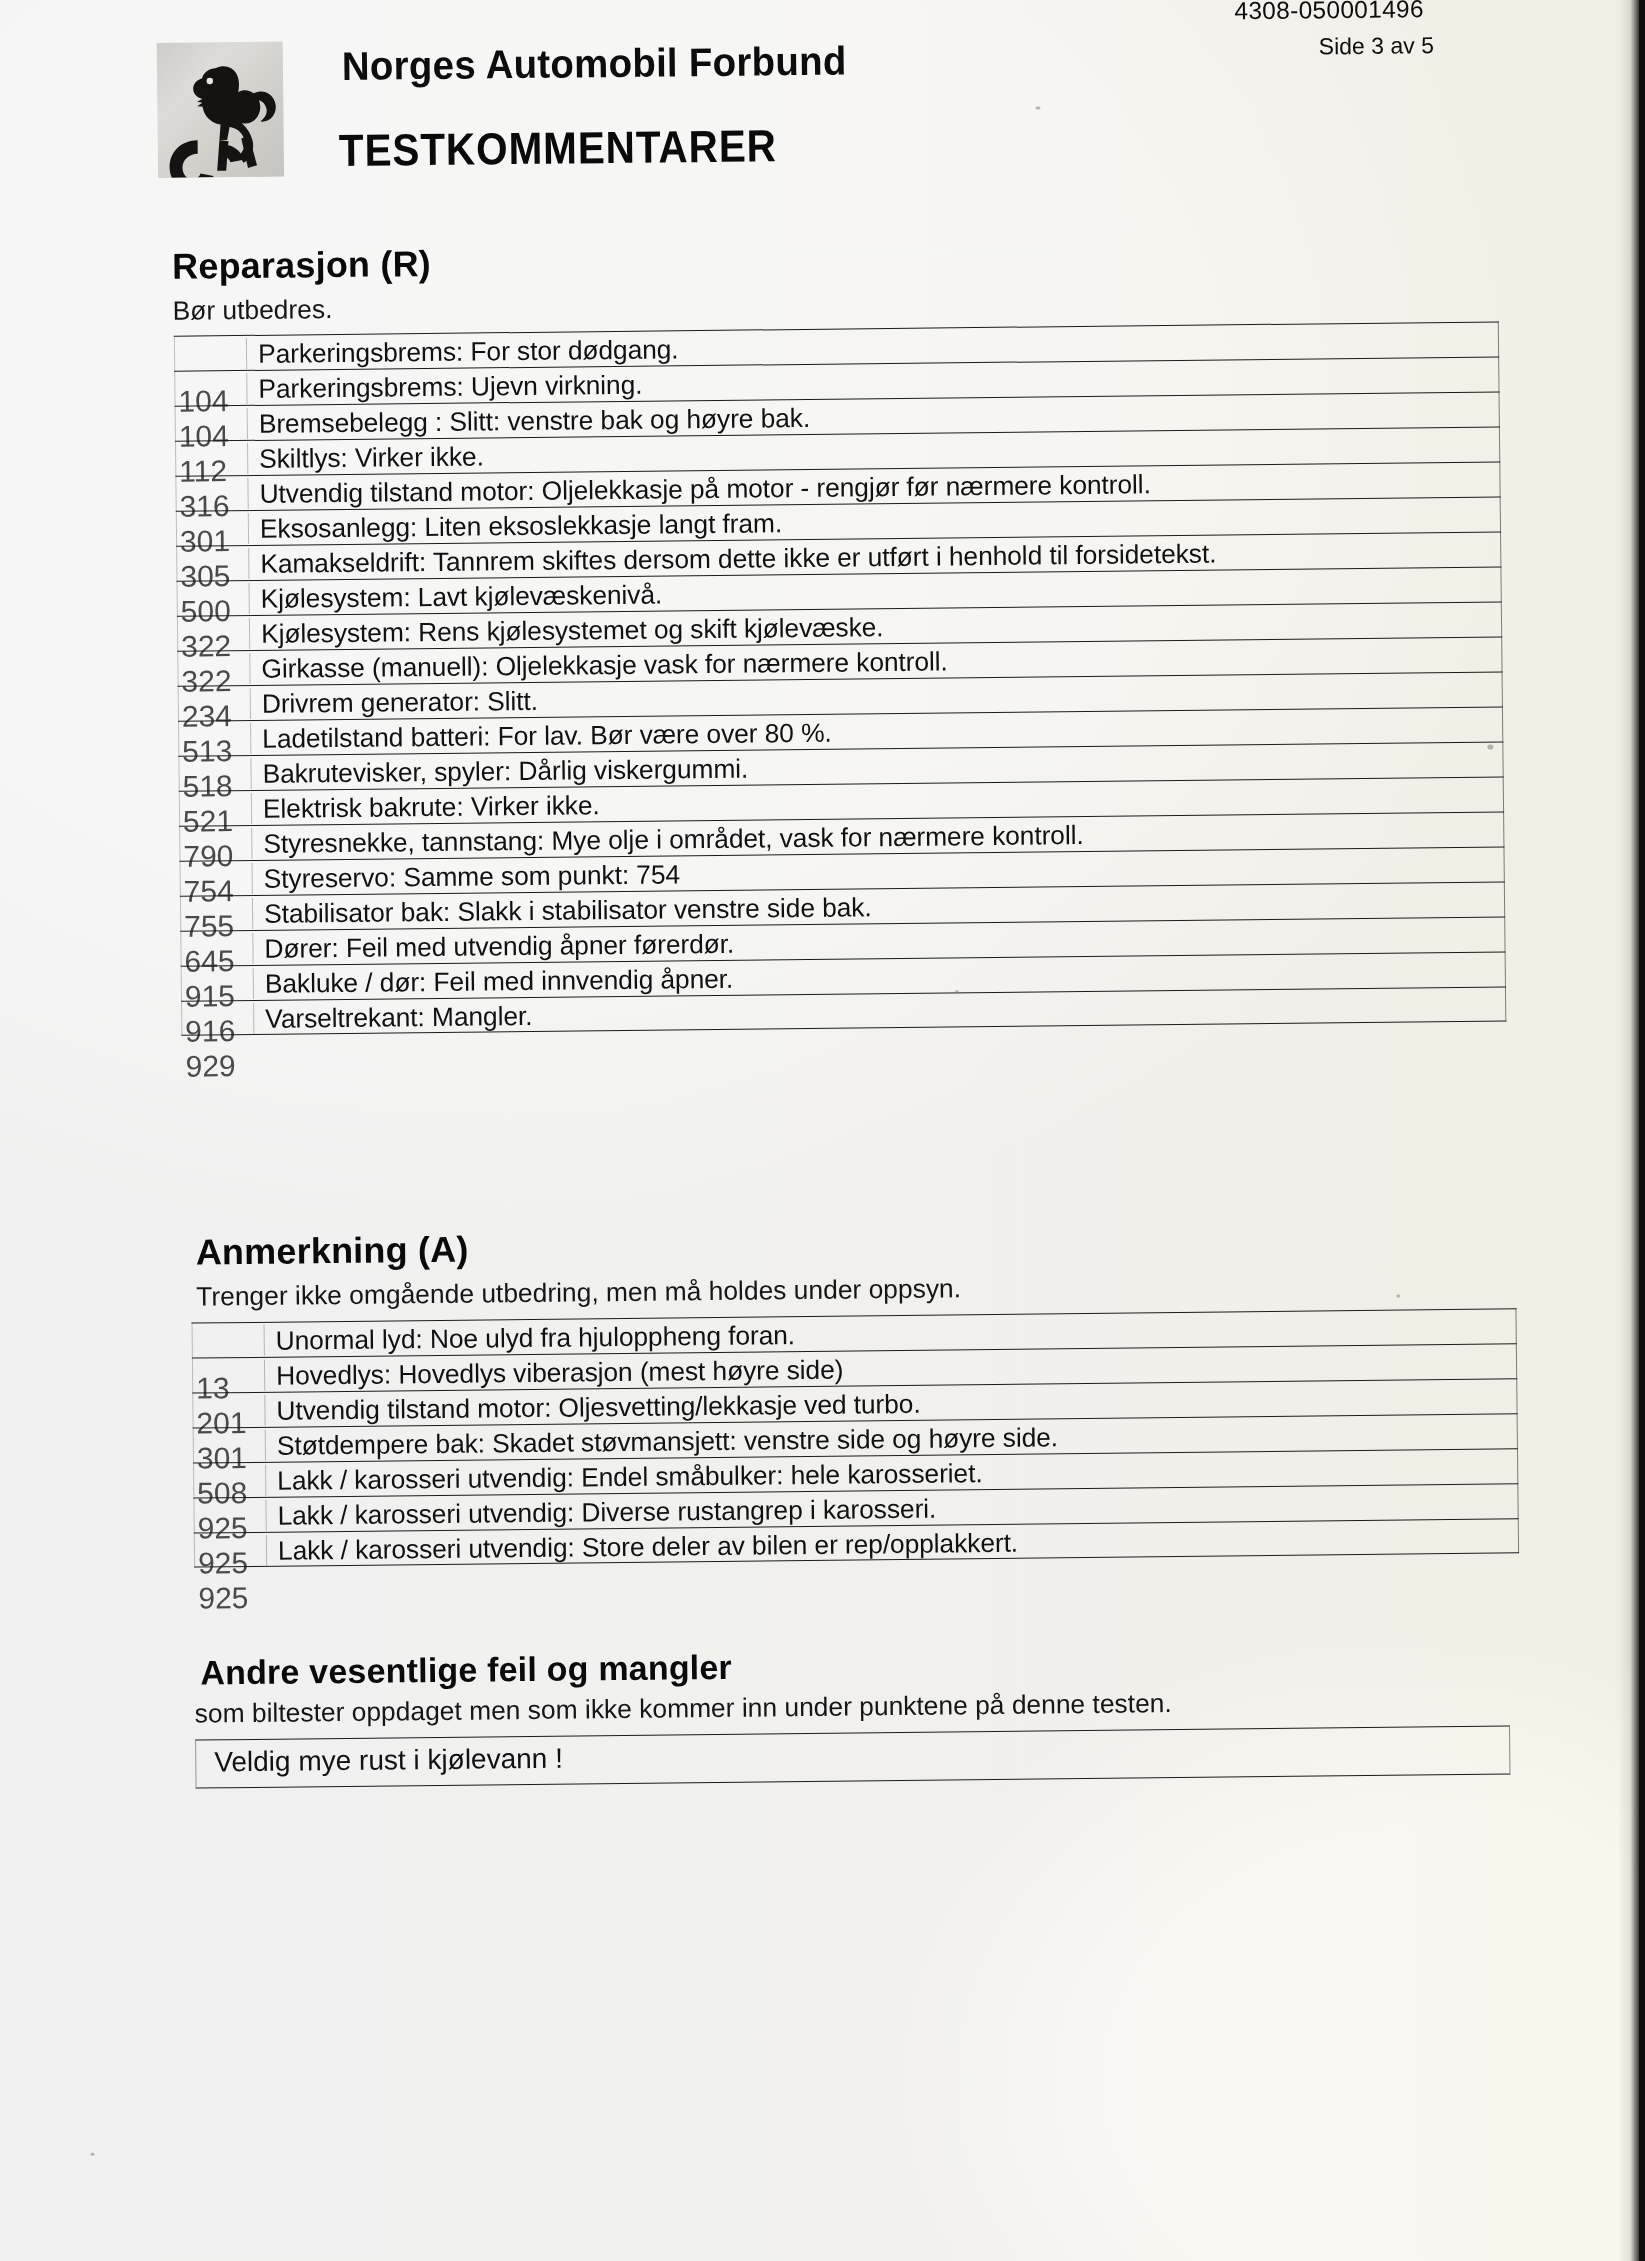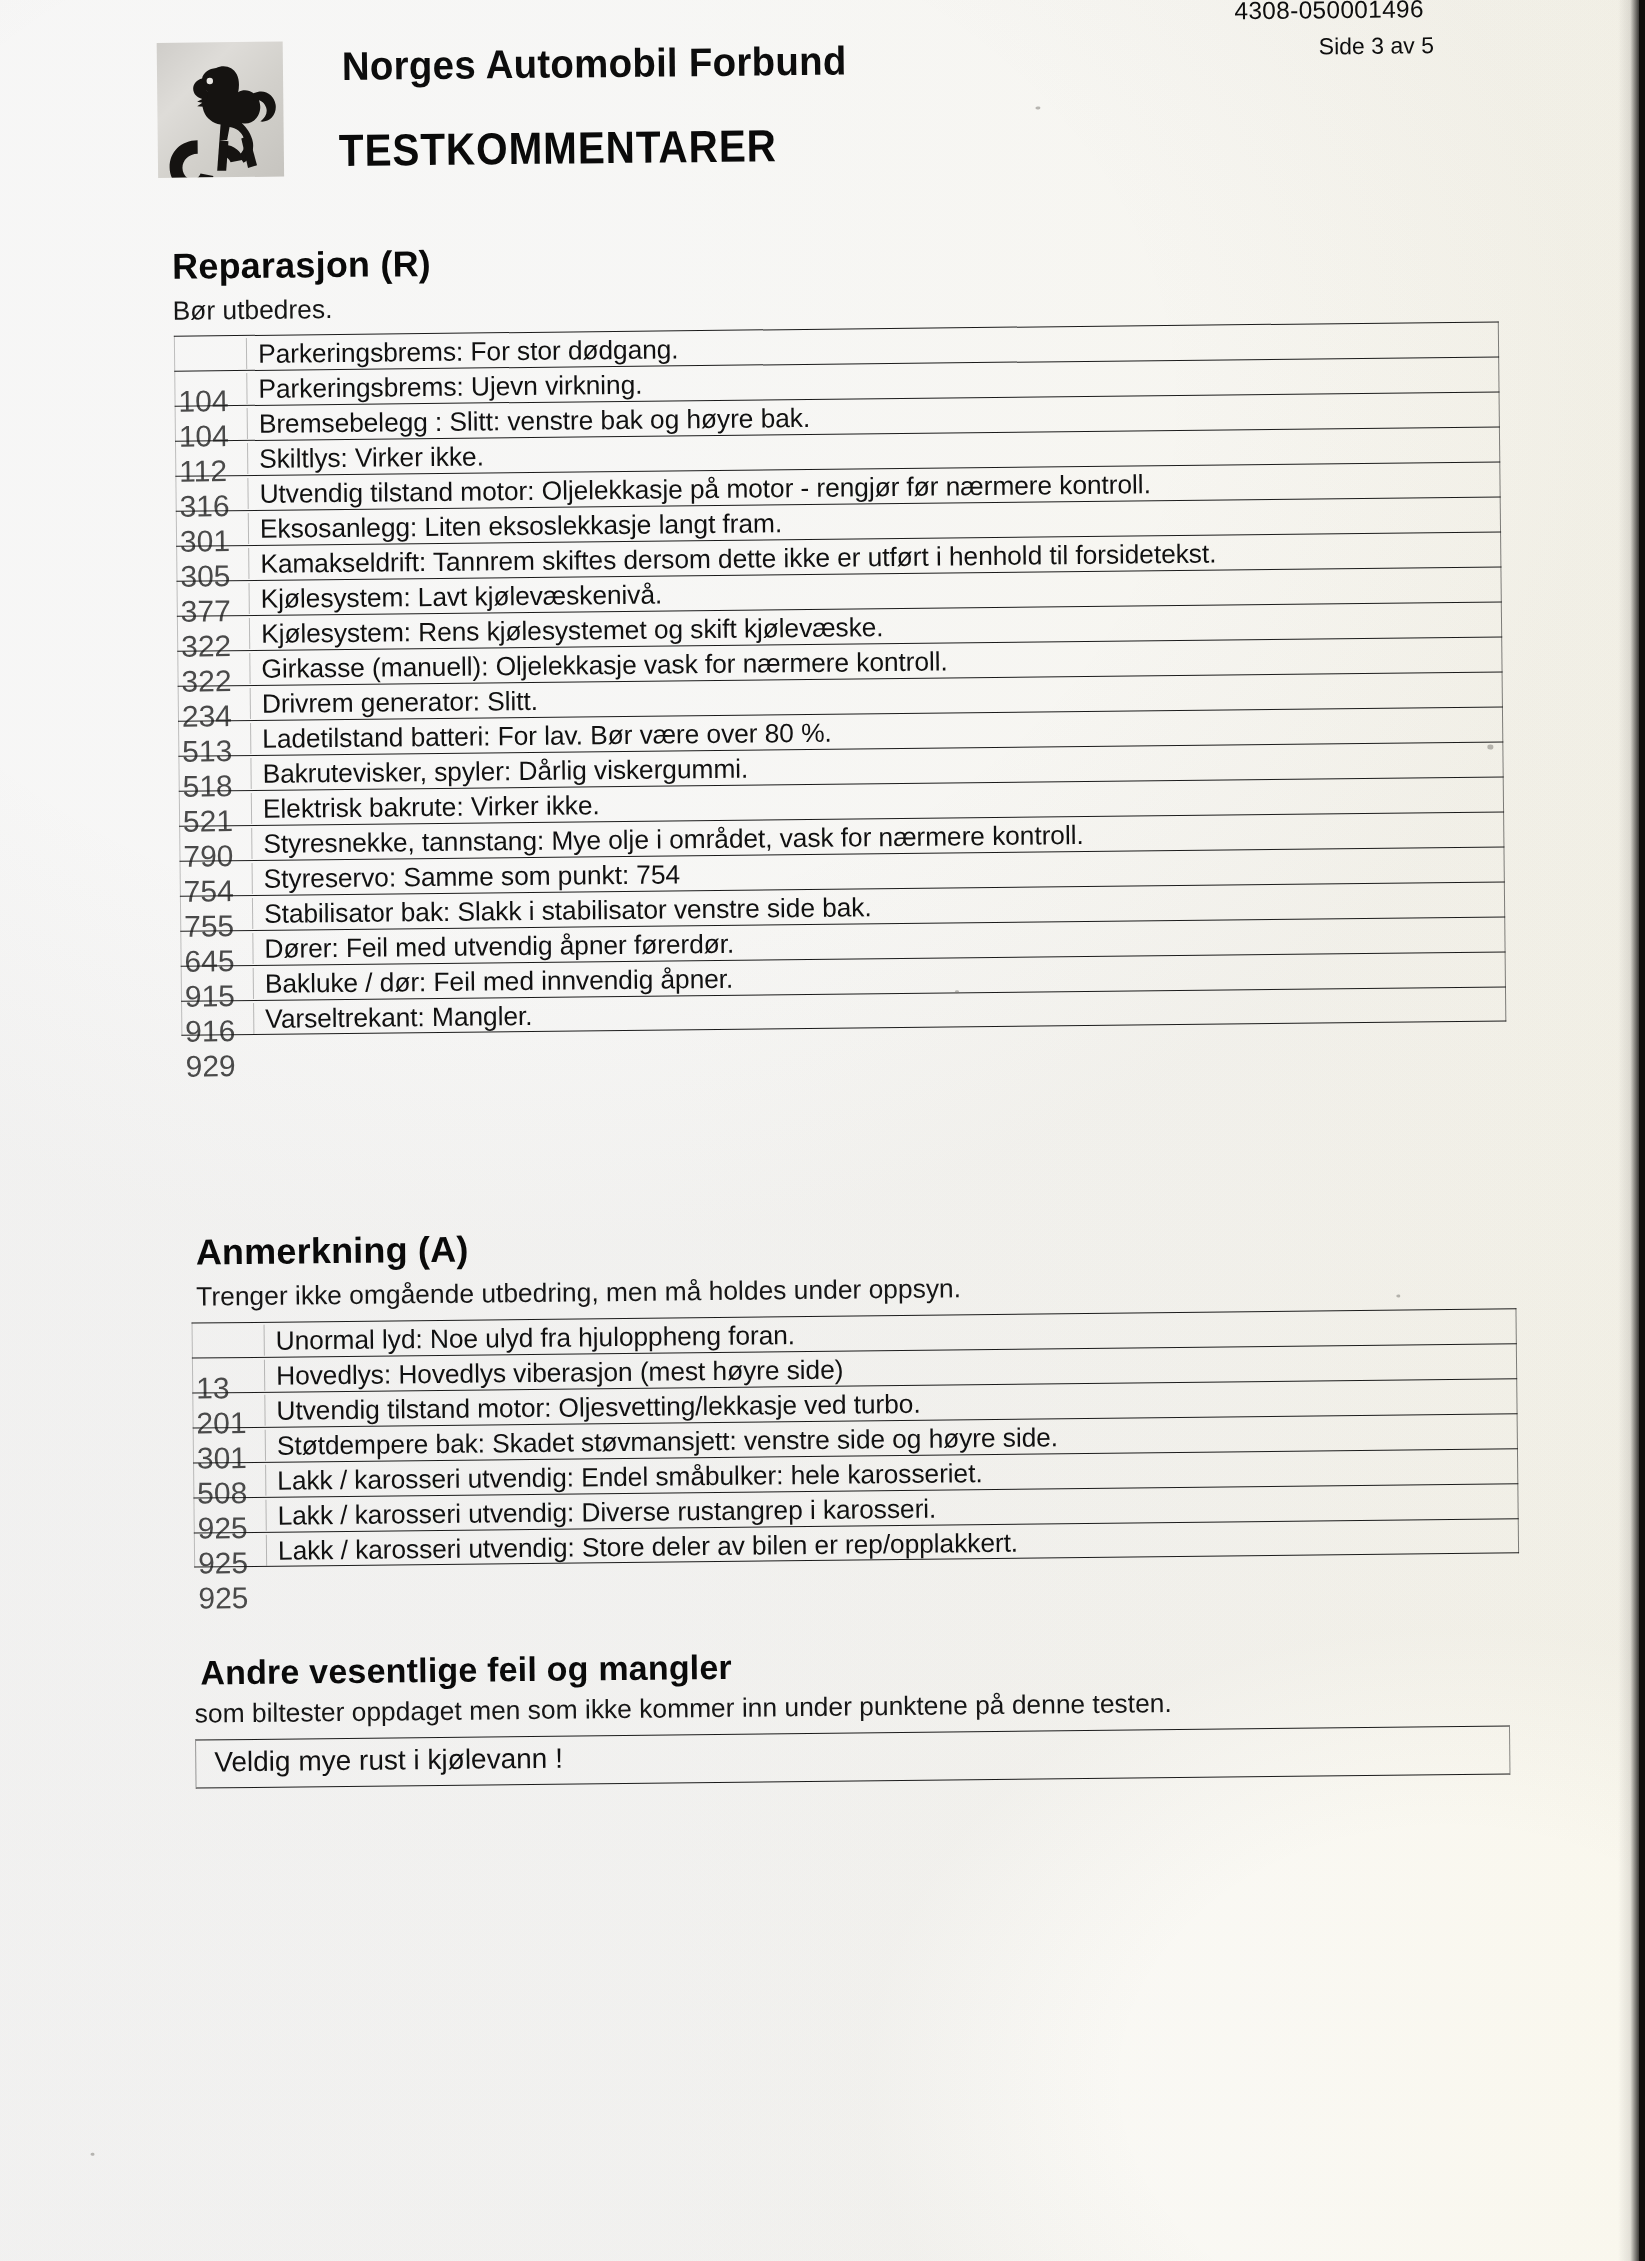--- a/index.html
+++ b/index.html
@@ -194,21 +194,21 @@
       </div>
       <div class="row">
         <div class="code">301</div>
         <div class="desc">Utvendig tilstand motor: Oljelekkasje på motor - rengjør før nærmere kontroll.</div>
       </div>
       <div class="row">
         <div class="code">305</div>
         <div class="desc">Eksosanlegg: Liten eksoslekkasje langt fram.</div>
       </div>
       <div class="row">
-        <div class="code">377</div>
+        <div class="code">500</div>
         <div class="desc">Kamakseldrift: Tannrem skiftes dersom dette ikke er utført i henhold til forsidetekst.</div>
       </div>
       <div class="row">
         <div class="code">322</div>
         <div class="desc">Kjølesystem: Lavt kjølevæskenivå.</div>
       </div>
       <div class="row">
         <div class="code">322</div>
         <div class="desc">Kjølesystem: Rens kjølesystemet og skift kjølevæske.</div>
       </div>

